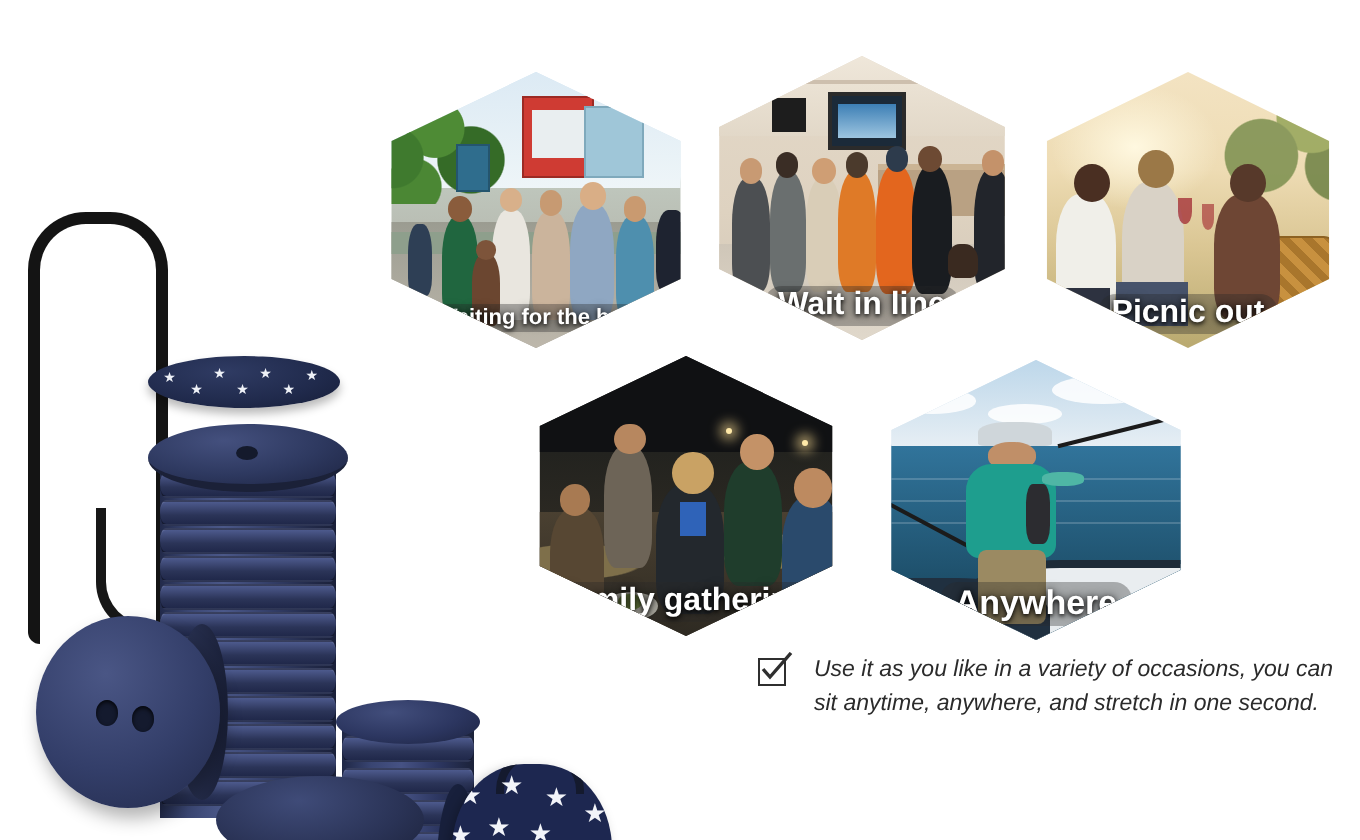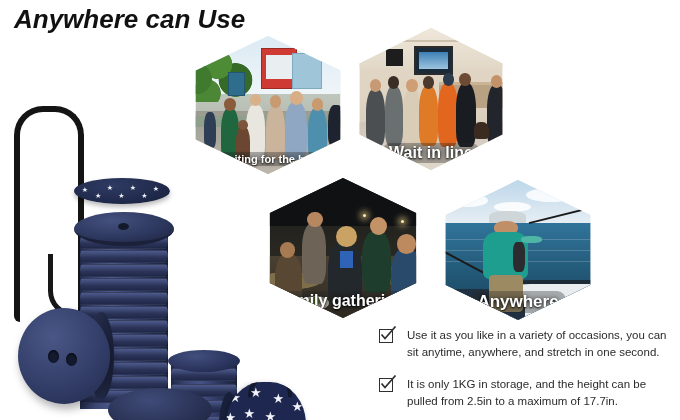--- a/index.html
+++ b/index.html
@@ -141,20 +141,21 @@
     margin: 2px 14px 0 2px;
     position: relative;
   }
   .chk .box {
     position:absolute; left:0; top:0; width:12px; height:12px;
     border:1.6px solid #2f2f2f;
   }
   .chk svg { position:absolute; left:0; top:-3px; }
   .btext {
     font-size: 11.5px;
+    font-style: italic;
     line-height: 1.52;
     color: #2b2b2b;
   }
 
   
   #product { position:absolute; left:0; top:96px; width:330px; height:324px; }
 
   
   .handle {
     position:absolute; left:14px; top:10px; width:58px; height:210px;
@@ -249,21 +250,20 @@
     position:absolute; left:28%; top:-6%; width:44%; height:16%;
     border:4px solid #141a2e; border-bottom:none; border-radius: 20px 20px 0 0;
   }
   .bagShade { position:absolute; left:218px; top:296px; width:22px; height:96px; border-radius:50%; background:#18203c; z-index:13;}
 </style>
 </head>
 <body>
 
 <div id="page">
 
-  <div id="title">Anywhere can Use</div>
 
   <div id="product">
 
     <div class="handle"></div>
     <div class="handle2"></div>
 
     <div class="cushion">
       <span class="st" style="left:8%;  top:30%;">★</span>
       <span class="st" style="left:22%; top:54%;">★</span>
       <span class="st" style="left:34%; top:22%;">★</span>
@@ -378,20 +378,43 @@
       <div class="person" style="left:84%; top:40%; width:11%; height:43%; background:#22252b;"></div>
       <div class="head" style="left:86%; top:33%; width:7%;  height:9%;  background:#c4926a;"></div>
 
       <div class="lay" style="left:76%; top:66%; width:9%; height:12%; background:#3a2a20; border-radius:40% 45% 25% 25%;"></div>
     </div>
     <div class="caption cap-md">
       <span>Wait in line</span>
     </div>
   </div>
 
+  <div class="hex" style="left:512px; top:36px; width:164px; height:138px;">
+    <div class="scene sC">
+      <div class="glow"></div>
+      <div class="foliage"></div>
+      <div class="basket"></div>
+
+      <div class="person" style="left:10%; top:44%; width:18%; height:46%; background:#f0efe9;"></div>
+      <div class="head" style="left:15%; top:33%; width:11%; height:14%; background:#4a2f22;"></div>
+      <div class="person" style="left:30%; top:40%; width:19%; height:50%; background:#d9d2c6;"></div>
+      <div class="head" style="left:35%; top:28%; width:11%; height:14%; background:#9b7847;"></div>
+      <div class="person" style="left:58%; top:44%; width:20%; height:46%; background:#6e4634;"></div>
+      <div class="head" style="left:63%; top:33%; width:11%; height:14%; background:#57392a;"></div>
+
+      <div class="lay" style="left:47%; top:46%; width:4%; height:9%; background:rgba(160,40,50,.75); border-radius:0 0 50% 50%;"></div>
+      <div class="lay" style="left:54%; top:48%; width:4%; height:9%; background:rgba(170,60,60,.7);  border-radius:0 0 50% 50%;"></div>
+
+      <div class="lay" style="left:28%; top:76%; width:22%; height:16%; background:#47536b;"></div>
+      <div class="lay" style="left:10%; top:78%; width:16%; height:14%; background:#2d3240;"></div>
+    </div>
+    <div class="caption cap-md">
+      <span>Picnic out</span>
+    </div>
+  </div>
 
   <div class="hex" style="left:258px; top:178px; width:170px; height:140px;">
     <div class="scene sD">
       <div class="dark"></div>
       <div class="tables"></div>
       <div class="lamp" style="left:62%; top:26%;"></div>
       <div class="lamp" style="left:84%; top:30%;"></div>
 
       <div class="person" style="left:26%; top:32%; width:14%; height:44%; background:#6d6457;"></div>
       <div class="head" style="left:29%; top:24%; width:9%;  height:11%; background:#b7875f;"></div>
@@ -447,25 +470,16 @@
     <div class="bullet">
       <span class="chk">
         <span class="box"></span>
         <svg width="18" height="18" viewBox="0 0 18 18" aria-hidden="true">
           <path d="M2.5 8.5 L6 12.5 L16.5 0.5" fill="none" stroke="#2f2f2f" stroke-width="1.7"></path>
         </svg>
       </span>
       <span class="btext">Use it as you like in a variety of occasions, you can sit anytime, anywhere, and stretch in one second.</span>
     </div>
 
-    <div class="bullet">
-      <span class="chk">
-        <span class="box"></span>
-        <svg width="18" height="18" viewBox="0 0 18 18" aria-hidden="true">
-          <path d="M2.5 8.5 L6 12.5 L16.5 0.5" fill="none" stroke="#2f2f2f" stroke-width="1.7"></path>
-        </svg>
-      </span>
-      <span class="btext">It is only 1KG in storage, and the height can be pulled from 2.5in to a maximum of 17.7in.</span>
-    </div>
 
   </div>
 
 </div>
 
 </body></html>

